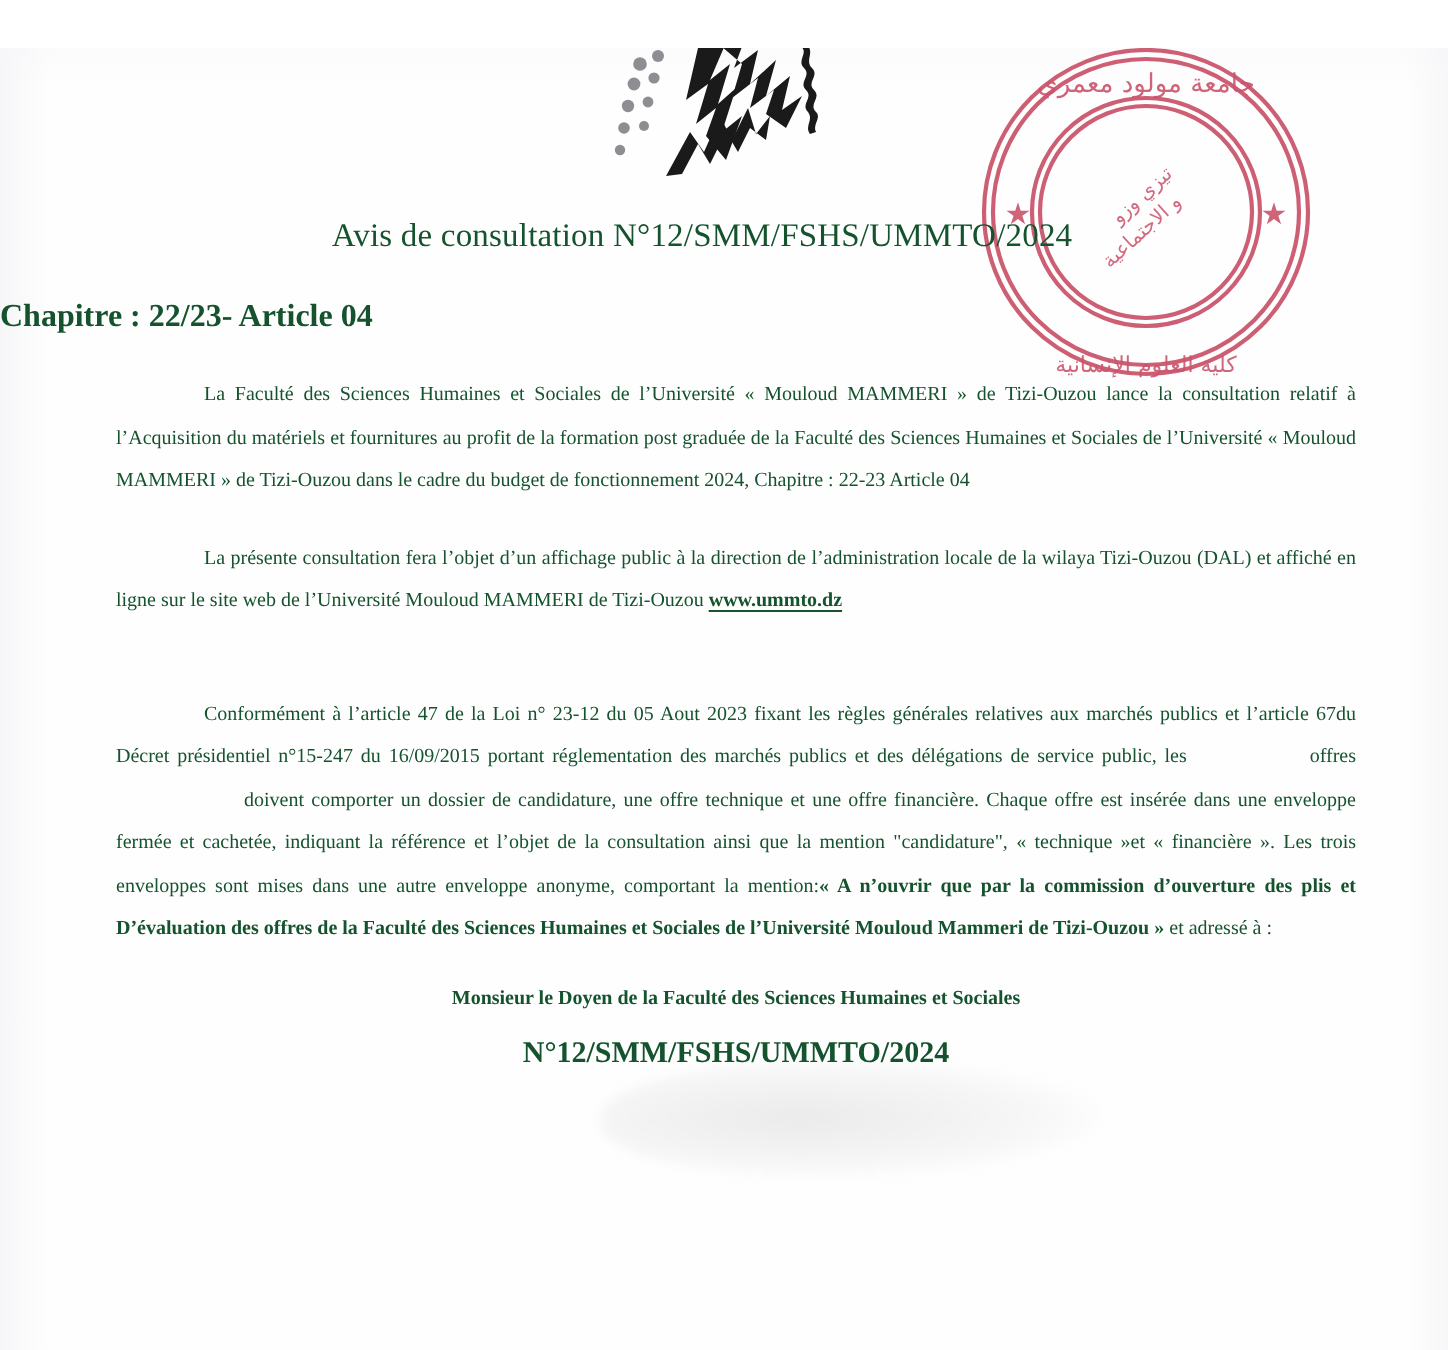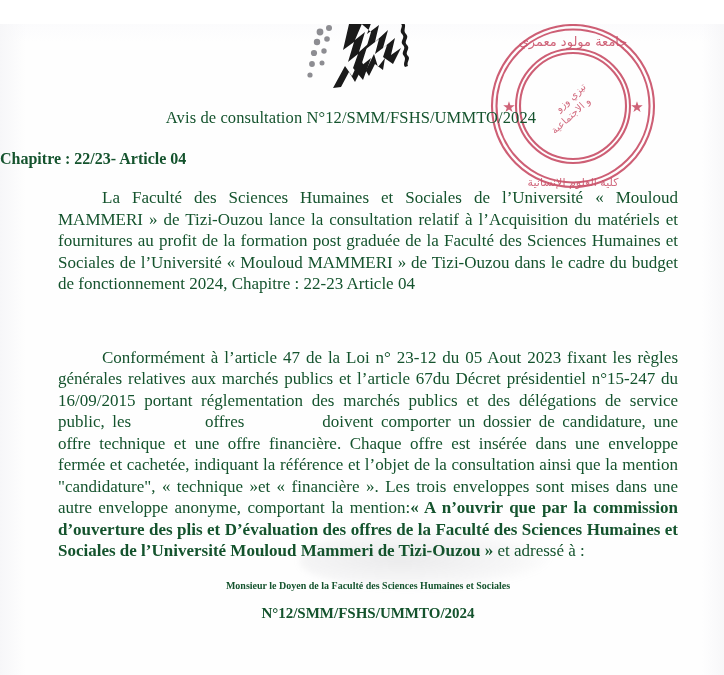--- a/index.html
+++ b/index.html
@@ -92,21 +92,21 @@
 
   
   #body-wrap {
     position: relative;
     z-index: 5;
     padding: 0 46px 0 58px;
   }
   p.para {
     text-align: justify;
     text-justify: inter-word;
-    font-size: 17px;
+    font-size: 10px;
     line-height: 21.5px;
     margin: 0;
     text-indent: 44px;
   }
   .gap-1 { height: 17px; }
   .gap-2 { height: 19px; }
   .gap-3 { height: 18px; }
   .gap-4 { height: 14px; }
 
   .url {
@@ -201,20 +201,21 @@
   <h2 class="doc-subtitle">Chapitre : 22/23- Article 04</h2>
 
   <div id="body-wrap">
 
     <div class="gap-2"></div>
 
     <p class="para">La Faculté des Sciences Humaines et Sociales de l’Université « Mouloud MAMMERI » de Tizi-Ouzou lance  la consultation relatif à l’Acquisition du matériels et fournitures au profit de la formation post graduée de la Faculté des Sciences Humaines et Sociales de l’Université « Mouloud MAMMERI » de Tizi-Ouzou dans le cadre du budget de fonctionnement 2024, Chapitre : 22-23 Article  04</p>
 
     <div class="gap-1"></div>
 
+    <p class="para"><span>La présente consultation fera l’objet d’un affichage public à la direction de l’administration locale de la wilaya Tizi-Ouzou (DAL)  et affiché en ligne sur le site web de l’Université Mouloud MAMMERI de Tizi-Ouzou </span><span class="url">www.ummto.dz</span></p>
 
     <div class="gap-1"></div>
 
 
     <div class="gap-3"></div>
 
     <p class="para"><span>Conformément à l’article 47 de la Loi n° 23-12 du 05 Aout 2023 fixant les règles générales relatives aux marchés publics et l’article 67du Décret présidentiel n°15-247 du 16/09/2015 portant réglementation des marchés publics et des délégations de service public, les</span><span class="spacer-words">&nbsp;&nbsp;&nbsp;&nbsp;&nbsp;&nbsp;&nbsp;</span><span>offres</span><span class="spacer-words">&nbsp;&nbsp;&nbsp;&nbsp;&nbsp;&nbsp;&nbsp;&nbsp;</span><span>doivent</span> <span>comporter un dossier de candidature, une offre technique et une offre financière. Chaque offre est insérée dans une enveloppe fermée et cachetée, indiquant la référence et l’objet de la consultation ainsi que la mention "candidature", « technique »et « financière ». Les trois enveloppes sont mises dans une autre enveloppe anonyme, comportant la mention:</span><span class="b">« A n’ouvrir que par la commission d’ouverture des plis et D’évaluation des offres  de la Faculté des Sciences Humaines et Sociales de l’Université Mouloud Mammeri de Tizi-Ouzou »</span><span> et adressé à :</span></p>
 
     <div class="gap-3"></div>
 

